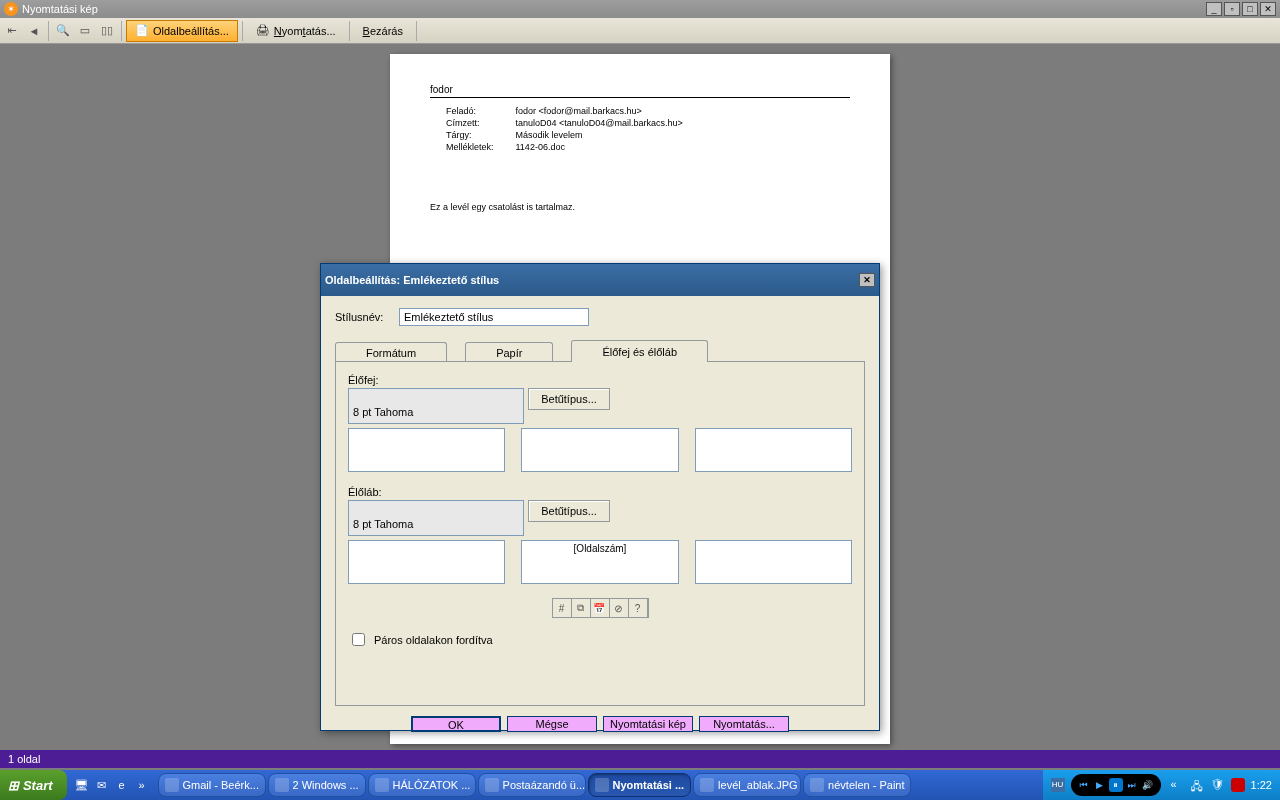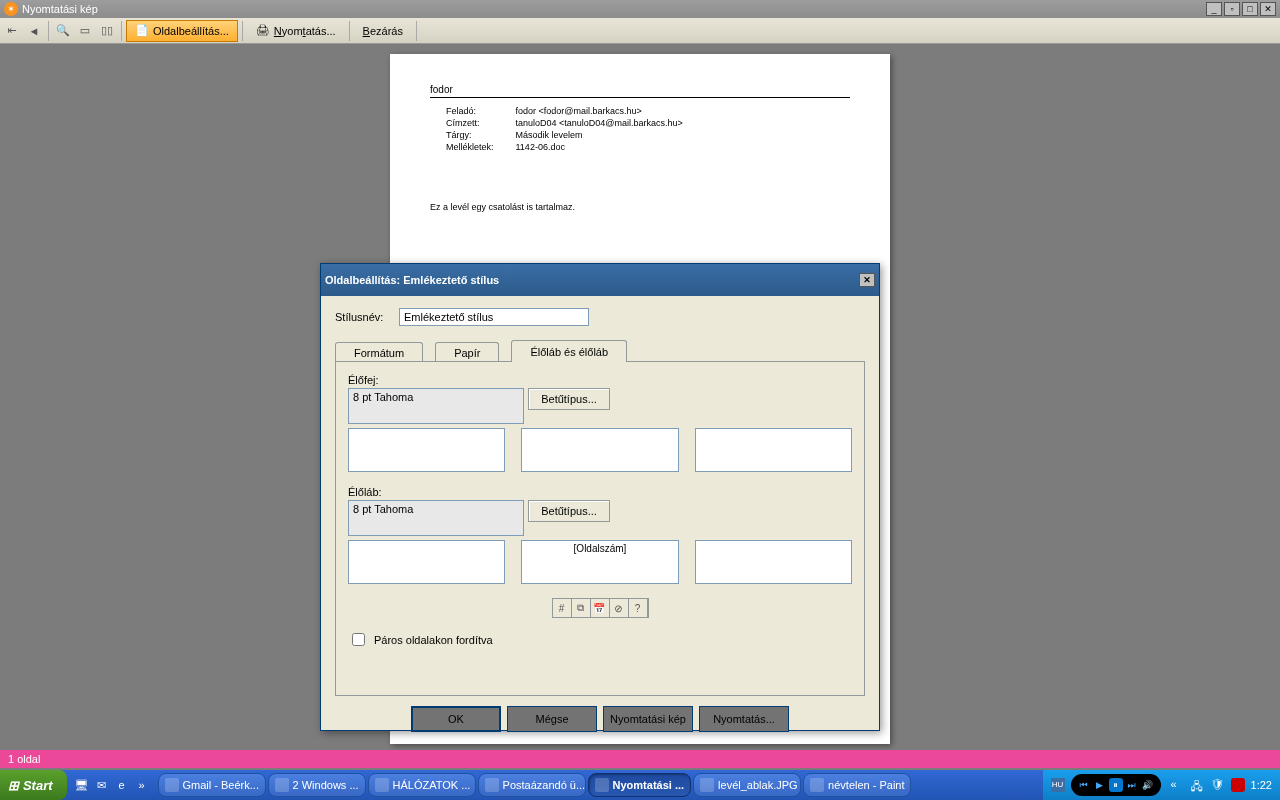--- a/index.html
+++ b/index.html
@@ -14,47 +14,47 @@
   .toolbar { height:26px; background:linear-gradient(#e8e5d8,#d6d2c3); border-bottom:1px solid #999; display:flex; align-items:center; gap:2px; padding:0 2px;}
   .tbtn { width:20px; height:20px; border:1px solid transparent; display:flex; align-items:center; justify-content:center; font-size:11px; color:#555;}
   .tsep { width:1px; height:20px; background:#aaa; margin:0 2px;}
   .tbigbtn { height:22px; padding:0 8px; display:flex; align-items:center; gap:4px; border:1px solid transparent; font-size:11px; color:#000;}
   .tbigbtn.active { background:linear-gradient(#ffd27a,#ffb030); border:1px solid #c77c00;}
   .tbigbtn .ico { width:14px; height:14px; display:inline-block;}
   .content { flex:1; background:#7c7c7c; position:relative; overflow:hidden;}
   .page { position:absolute; left:390px; top:10px; width:500px; height:690px; background:#fff; box-shadow:2px 2px 6px rgba(0,0,0,.4); padding:30px 40px; font-size:9px; color:#000;}
   .page hr { border:none; border-top:1px solid #000; margin:2px 0 6px;}
   .page table td { padding:0 6px 0 14px; font-size:9px; vertical-align:top;}
-  .statusbar { height:18px; background:#ec4899; color:#fff; font-size:11px; display:flex; align-items:center; padding:0 8px;text-align:center;}
+  .statusbar { height:18px; background:#4c1d95; color:#fff; font-size:11px; display:flex; align-items:center; padding:0 8px;text-align:center;}
   
   .dialog { position:absolute; left:320px; top:219px; width:560px; height:468px; background:#ece9d8; border:1px solid #003c74; box-shadow:2px 2px 8px rgba(0,0,0,.4);}
   .dlg-title { height:32px; background:linear-gradient(#3a6ea5,#2c5a8a); color:#fff; font-size:11px; font-weight:bold; display:flex; align-items:center; padding:0 4px;}
   .dlg-title .spacer{flex:1;}
   .dlg-close { width:16px; height:14px; background:#c0c0c0; border:1px solid #555; display:flex; align-items:center; justify-content:center; font-size:9px; color:#000;}
   .dlg-body { padding:12px 14px 10px; display:flex; flex-direction:column; height:calc(100% - 20px);}
   .row { display:flex; align-items:center; gap:8px; margin-bottom:10px;}
   .lbl { font-size:11px; color:#000;}
   .txtinput { height:18px; border:1px solid #7f9db9; background:#fff; padding:0 4px; font-size:11px;}
   .tabs { display:flex; align-items:flex-end; margin-top:4px;}
-  .tab { height:20px; padding:0 18px; font-size:11px; border:1px solid #919b9c; border-bottom:none; background:#ece9d8; margin-right:12px; border-radius:3px 3px 0 0; display:flex; align-items:center;}
+  .tab { height:20px; padding:0 30px; font-size:11px; border:1px solid #919b9c; border-bottom:none; background:#ece9d8; margin-right:18px; border-radius:3px 3px 0 0; display:flex; align-items:center;}
   .tab.active { background:#ece9d8; position:relative; z-index:2; height:22px;}
   .tabpage { border:1px solid #919b9c; flex:1; padding:12px; background:#ece9d8; margin-top:-1px;}
   .section-lbl { font-size:11px; margin-bottom:2px;}
   .fontrow { display:flex; gap:4px; margin-bottom:4px;}
-  .fontbox { width:176px; height:36px; border:1px solid #7f9db9; background:#e8e8e8; padding:2px 4px; font-size:11px;}
+  .fontbox { width:176px; height:20px; border:1px solid #7f9db9; background:#e8e8e8; padding:17px 4px; font-size:11px;}
   .fontbtn { width:82px; height:22px; font-size:11px; background:#ece9d8; border:1px solid #919b9c; box-shadow:inset 1px 1px #fff;}
   .threebox { display:flex; gap:16px; margin-bottom:14px;}
   .hfbox { flex:1; height:44px; border:1px solid #7f9db9; background:#fff; font-size:10px; padding:2px 4px; text-align:left;}
   .hfbox.center { text-align:center;}
   .iconrow { display:flex; gap:0; justify-content:center; margin-top:4px; border:1px solid #919b9c; width:fit-content; margin-left:auto; margin-right:auto;}
   .iconbtn { width:20px; height:20px; border:1px solid #919b9c; background:#ece9d8; margin:-1px 0 -1px -1px; display:flex; align-items:center; justify-content:center; font-size:10px; color:#555;}
   .chk { display:flex; align-items:center; gap:6px; margin-top:12px; font-size:11px;}
   .chk input { width:13px; height:13px;}
   .dlg-buttons { display:flex; gap:6px; justify-content:center; padding:10px 0 0;}
-  .dbtn { width:90px; height:26px; font-size:11px; background:#737373; border:1px solid #003c74; }
+  .dbtn { width:90px; height:16px; font-size:11px; background:#f0abfc; border:1px solid #003c74; }
   .dbtn.default { border:2px solid #003c74; font-weight:normal;}
   
   .taskbar { position:absolute; left:0; bottom:0; width:1280px; height:30px; background:linear-gradient(#3168d5,#2254b3); display:flex; align-items:center;}
   .startbtn { height:30px; padding:0 14px 0 8px; background:linear-gradient(#5aa02c,#3c7a1e); color:#fff; font-weight:bold; font-style:italic; font-size:13px; display:flex; align-items:center; gap:4px; border-radius:0 8px 8px 0;}
   .ql { display:flex; gap:2px; margin:0 6px; align-items:center;}
   .qlbtn { width:18px; height:20px; display:flex; align-items:center; justify-content:center; font-size:11px; color:#fff;}
   .taskbtn { height:24px; padding:0 6px; margin:0 1px; background:linear-gradient(#4a7fe0,#3968c5); border:1px solid #2050a0; color:#fff; font-size:11px; display:flex; align-items:center; gap:4px; max-width:108px; overflow:hidden; white-space:nowrap; border-radius:8px;}
   .taskbtn.active { background:linear-gradient(#1e4aa0,#2858b0); border:1px solid #103070; box-shadow:inset 1px 1px 2px rgba(0,0,0,.3);}
   .taskbtn .tico { width:14px; height:14px; background:#fff3; border-radius:2px; flex-shrink:0;}
   .tray { margin-left:auto; height:30px; background:linear-gradient(#1a9eed,#0d7fc7); display:flex; align-items:center; padding:0 8px; gap:6px; color:#fff; font-size:11px;}
@@ -137,21 +137,21 @@
         <div class="dlg-close">✕</div>
       </div>
       <div class="dlg-body">
         <div class="row">
           <span class="lbl" style="width:56px;">Stílusnév:</span>
           <input class="txtinput" style="width: 190px;" value="Emlékeztető stílus">
         </div>
         <div class="tabs">
           <div class="tab">Formátum</div>
           <div class="tab">Papír</div>
-          <div class="tab active">Élőláb és élőláb</div>
+          <div class="tab active">Élőfej és élőláb</div>
         </div>
         <div class="tabpage">
           <div class="section-lbl">Élőfej:</div>
           <div class="fontrow">
             <div class="fontbox">8 pt Tahoma</div>
             <button class="fontbtn">Betűtípus...</button>
           </div>
           <div class="threebox">
             <div class="hfbox"></div>
             <div class="hfbox center"></div>

